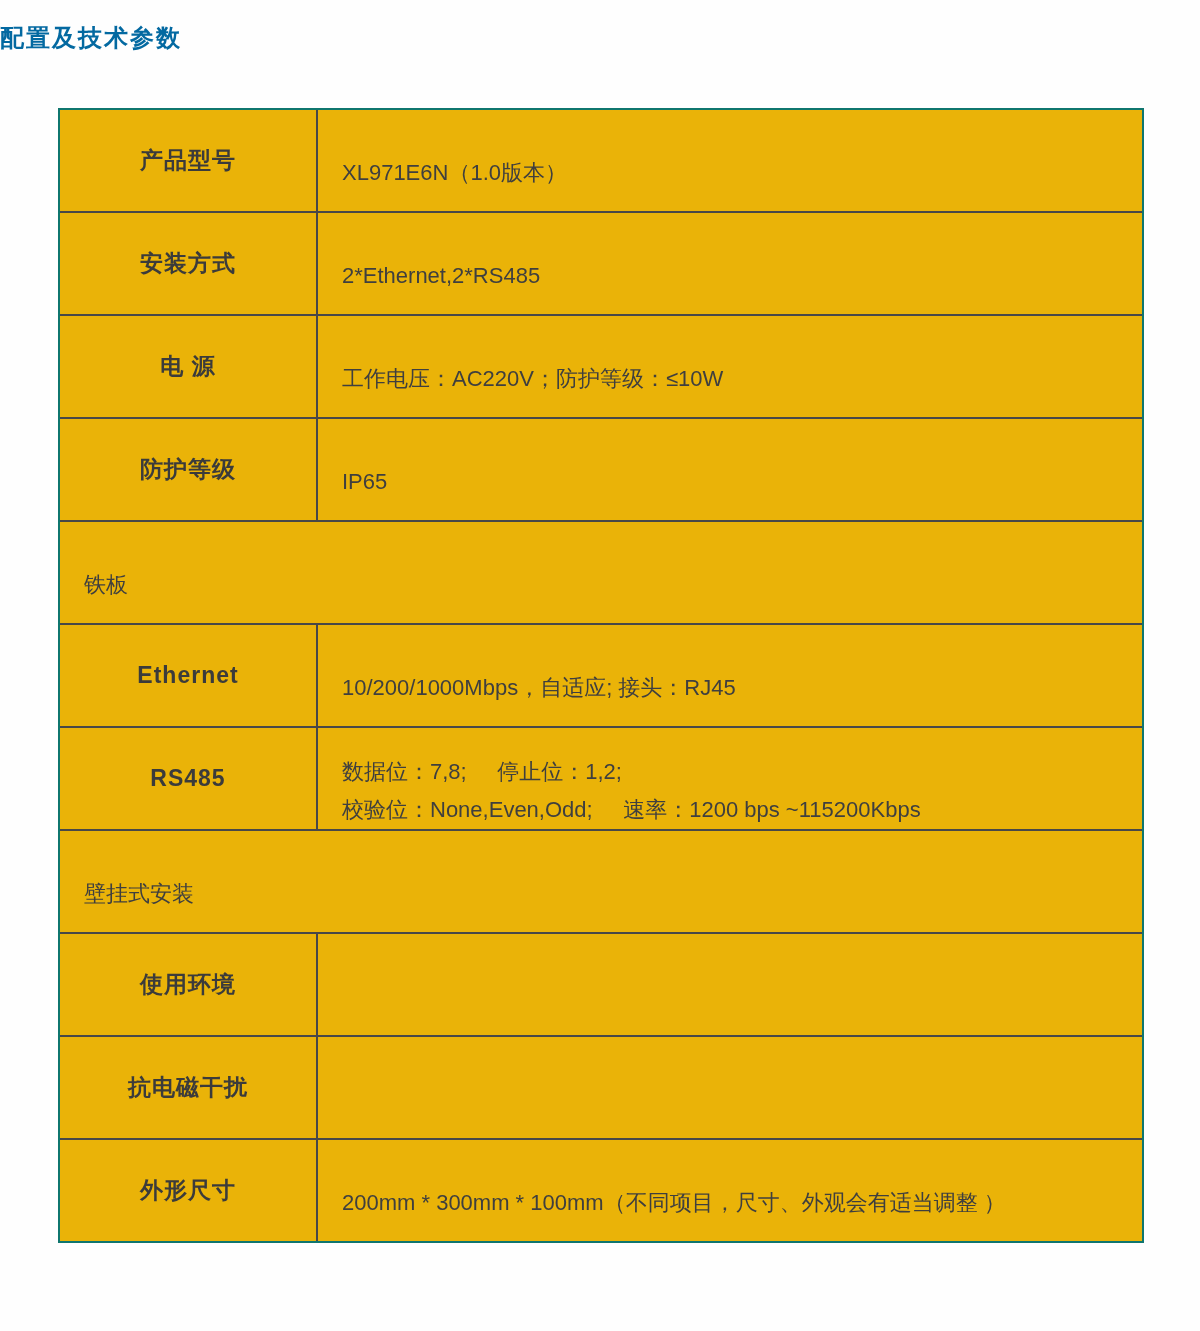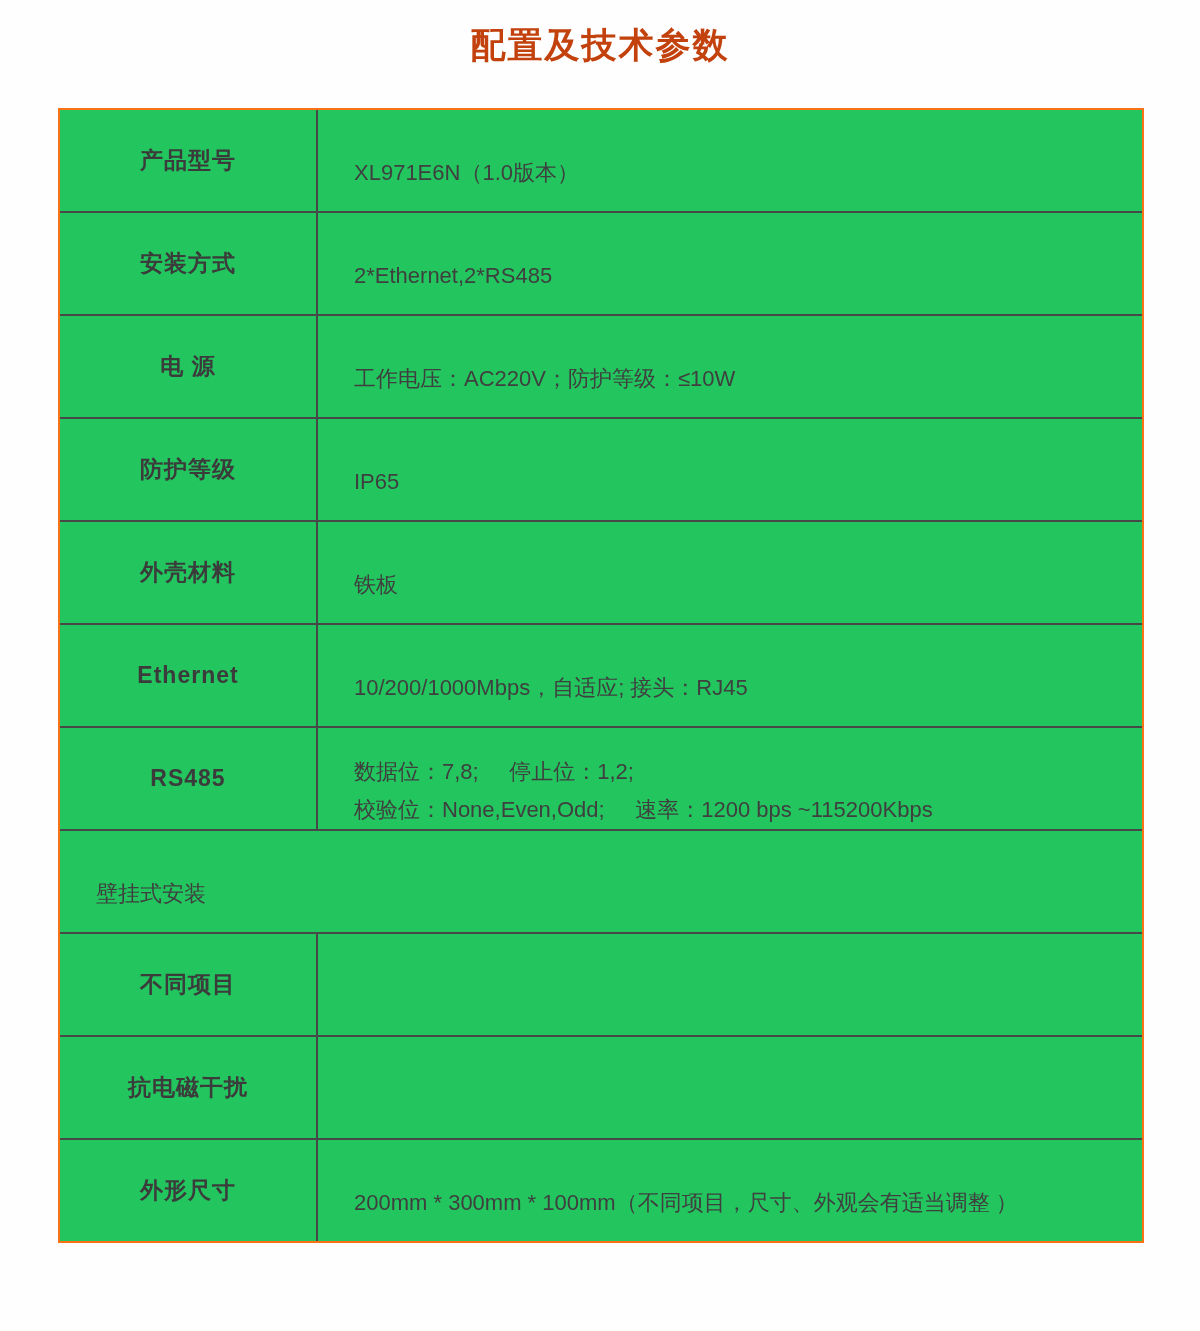--- a/index.html
+++ b/index.html
@@ -13,37 +13,36 @@
     background: #fefefe;
     font-family: "Liberation Sans", "DejaVu Sans", sans-serif;
     color: #3f3f3f;
     overflow: hidden;
   }
   .page-title {
     position: absolute;
     top: 22px;
     left: 0;
     width: 100%;
-    text-align: center;
-    font-size: 35px;
+    font-size: 24px;
     font-weight: bold;
     letter-spacing: 2px;
-    color: #c2410c;
+    color: #0369a1;
   }
   .spec-table {
     position: absolute;
     left: 58px;
     top: 108px;
     width: 1086px;
     height: 1135px;
     box-sizing: border-box;
-    border: 2px solid #f97316;
+    border: 2px solid #0f766e;
     display: flex;
     flex-direction: column;
-    background: #22c55e;
+    background: #eab308;
   }
   .spec-row {
     flex: 1;
     display: flex;
     border-bottom: 2px solid #484848;
     min-height: 0;
   }
   .spec-row:last-child {
     border-bottom: none;
   }
@@ -59,21 +58,21 @@
     font-weight: bold;
     letter-spacing: 1px;
     text-align: center;
     color: #3b3b3b;
   }
   .value-cell {
     flex: 1;
     display: flex;
     flex-direction: column;
     justify-content: center;
-    padding-left: 36px;
+    padding-left: 24px;
     padding-right: 14px;
     box-sizing: border-box;
     font-size: 22px;
     color: #3f3f3f;
     margin-top: 24px;
   }
   .value-line {
     white-space: pre-wrap;
     line-height: 38px;
   }
@@ -107,21 +106,20 @@
   </div>
 
   <div class="spec-row">
     <div class="label-cell">防护等级</div>
     <div class="value-cell">
         <div class="value-line">IP65</div>
       </div>
   </div>
 
   <div class="spec-row">
-    <div class="label-cell">外壳材料</div>
     <div class="value-cell">
         <div class="value-line">铁板</div>
       </div>
   </div>
 
   <div class="spec-row">
     <div class="label-cell">Ethernet</div>
     <div class="value-cell">
         <div class="value-line">10/200/1000Mbps，自适应; 接头：RJ45</div>
       </div>
@@ -135,21 +133,21 @@
       </div>
   </div>
 
   <div class="spec-row">
     <div class="value-cell">
         <div class="value-line">壁挂式安装</div>
       </div>
   </div>
 
   <div class="spec-row">
-    <div class="label-cell">不同项目</div>
+    <div class="label-cell">使用环境</div>
   </div>
 
   <div class="spec-row">
     <div class="label-cell">抗电磁干扰</div>
   </div>
 
   <div class="spec-row">
     <div class="label-cell">外形尺寸</div>
     <div class="value-cell">
         <div class="value-line">200mm * 300mm * 100mm（不同项目，尺寸、外观会有适当调整 ）</div>

